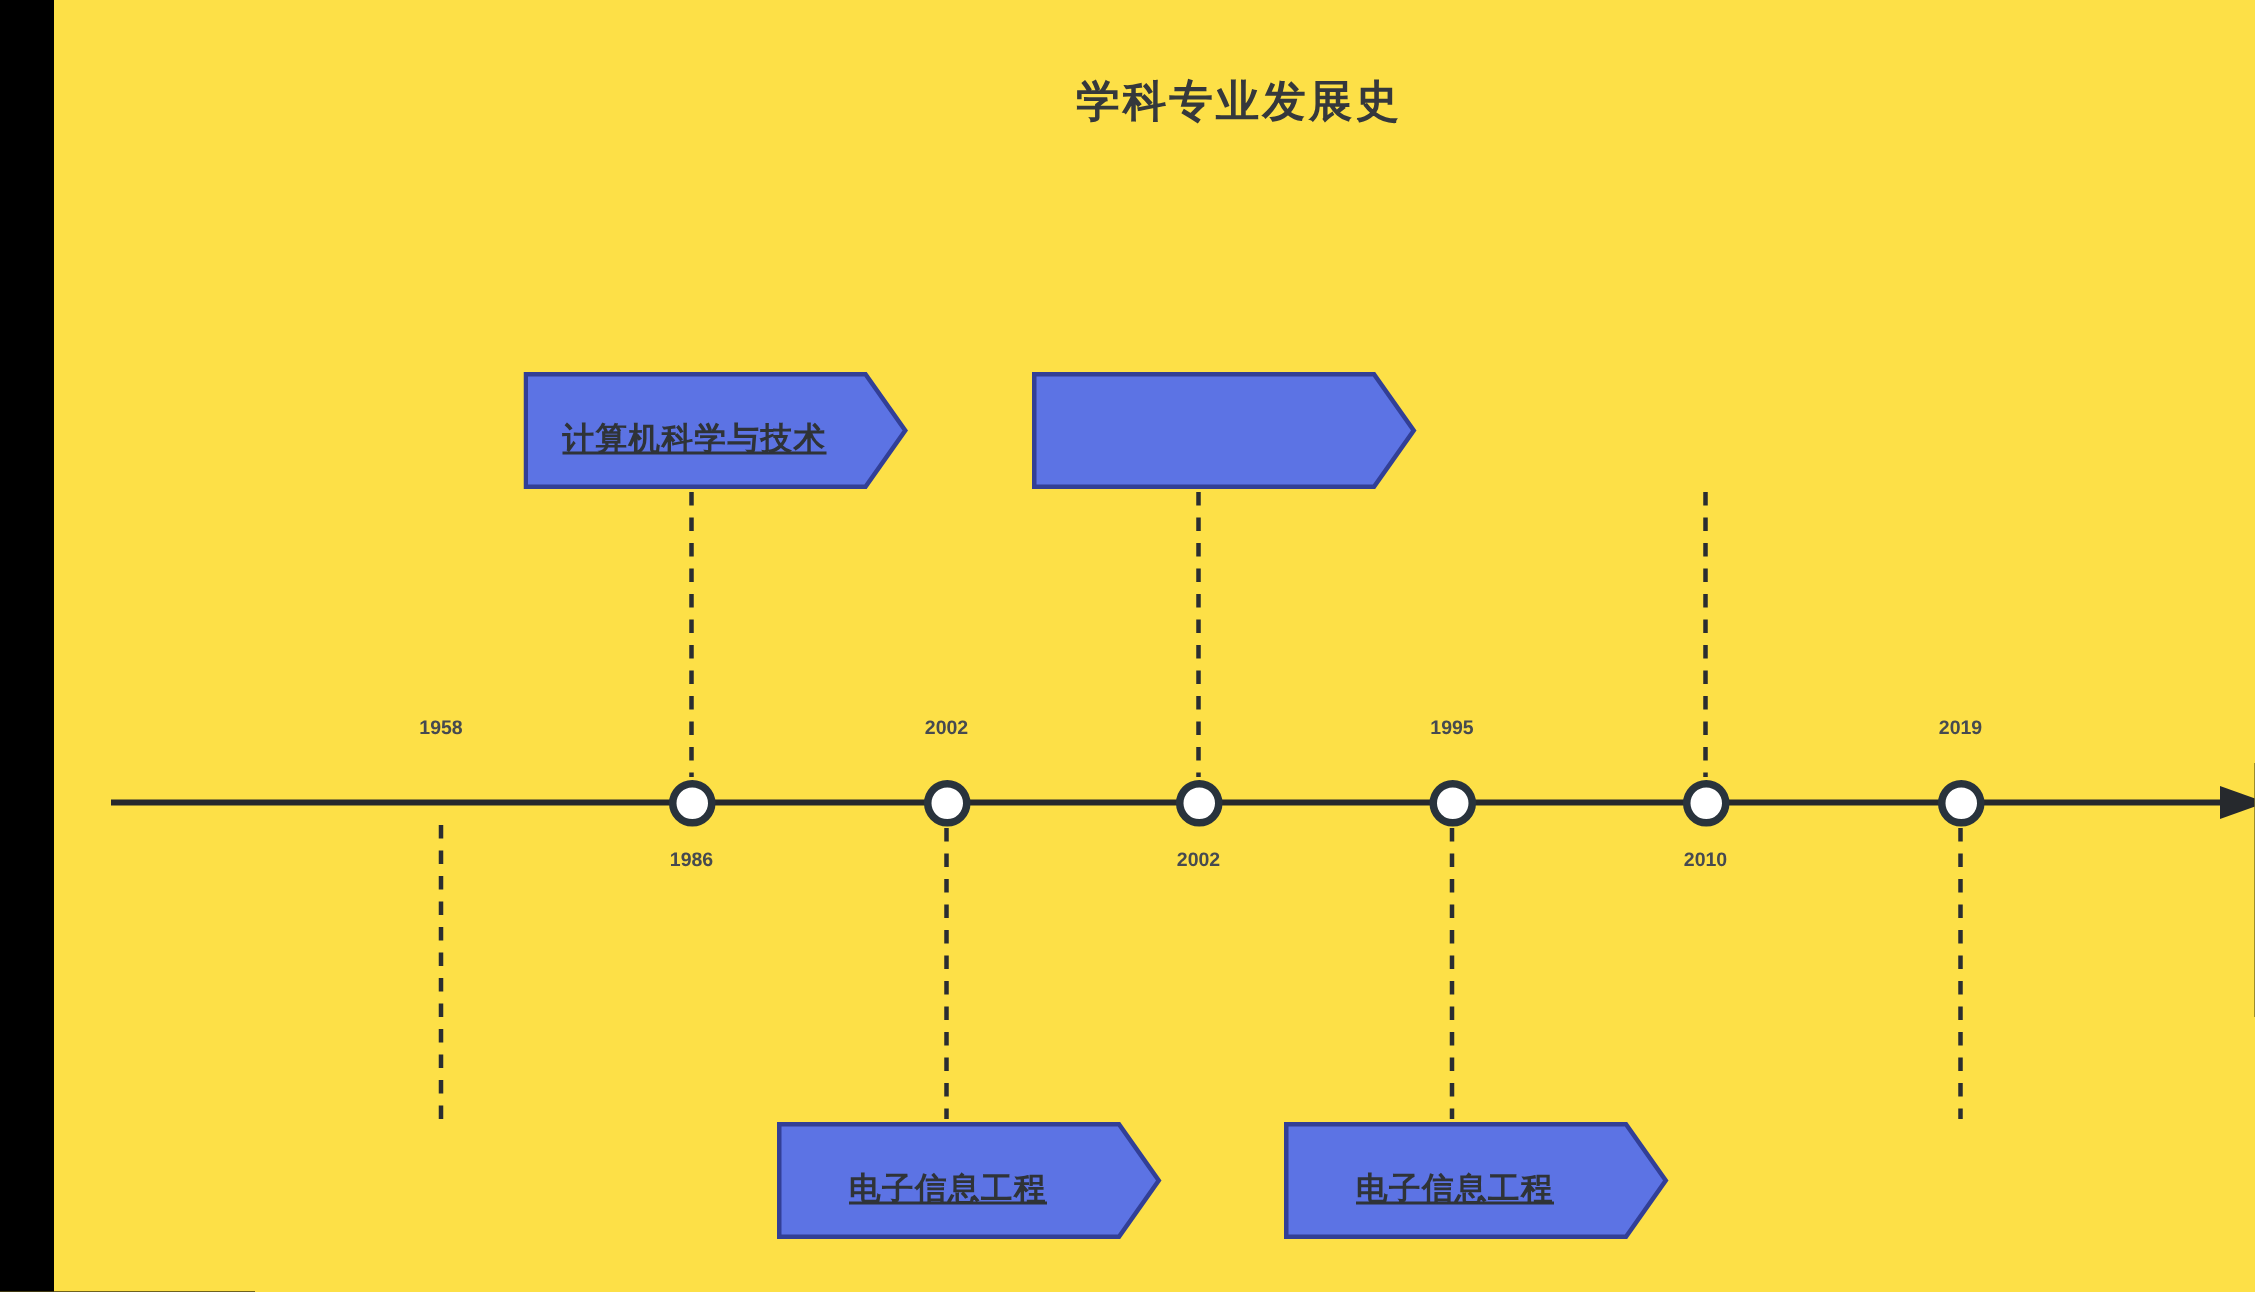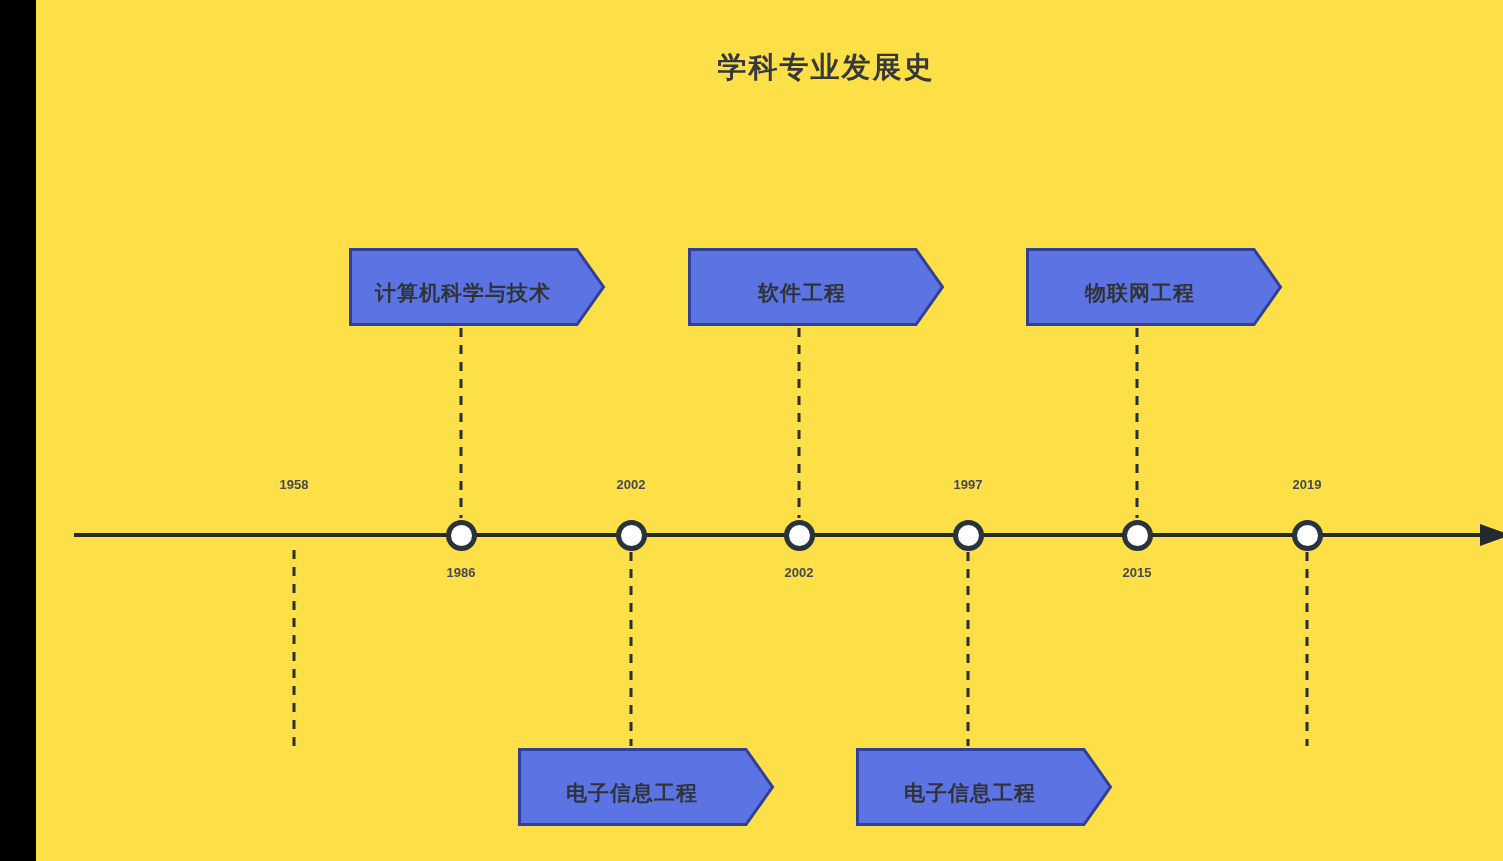--- a/index.html
+++ b/index.html
@@ -58,20 +58,21 @@
     display: flex;
     align-items: center;
     justify-content: center;
     text-align: center;
     font-size: 21px;
     font-weight: 600;
     letter-spacing: 1px;
     color: #2f3337;
     white-space: pre-line;
     line-height: 1.35;
+    text-decoration: underline;
   }
   .event-label.narrow { left: 28px; width: 172px; }
 </style>
 </head>
 <body>
 
 <div class="canvas">
 
   <div class="title">学科专业发展史</div>
 
@@ -90,47 +91,40 @@
 
   <div class="dot" style="left:410px; top:520px;"></div>
   <div class="dot" style="left:580px; top:520px;"></div>
   <div class="dot" style="left:748px; top:520px;"></div>
   <div class="dot" style="left:917px; top:520px;"></div>
   <div class="dot" style="left:1086px; top:520px;"></div>
   <div class="dot" style="left:1256px; top:520px;"></div>
 
   <div class="year" style="left:203px; top:477px;">1958</div>
   <div class="year" style="left:540px; top:477px;">2002</div>
-  <div class="year" style="left:877px; top:477px;">1997</div>
+  <div class="year" style="left:877px; top:477px;">1995</div>
   <div class="year" style="left:1216px; top:477px;">2019</div>
 
   <div class="year" style="left:370px; top:565px;">1986</div>
   <div class="year" style="left:708px; top:565px;">2002</div>
-  <div class="year" style="left:1046px; top:565px;">2015</div>
+  <div class="year" style="left:1046px; top:565px;">2010</div>
 
   <div class="event" style="left:313px; top:248px;">
     <svg viewBox="0 0 257 78">
       <polygon points="1.5,1.5 228,1.5 254.5,39 228,76.5 1.5,76.5" fill="#5c73e4" stroke="#323f96" stroke-width="3"></polygon>
     </svg>
     <div class="event-label">计算机科学与技术</div>
   </div>
 
   <div class="event" style="left:652px; top:248px;">
     <svg viewBox="0 0 257 78">
       <polygon points="1.5,1.5 228,1.5 254.5,39 228,76.5 1.5,76.5" fill="#5c73e4" stroke="#323f96" stroke-width="3"></polygon>
     </svg>
-    <div class="event-label">软件工程</div>
   </div>
 
-  <div class="event" style="left:990px; top:248px;">
-    <svg viewBox="0 0 257 78">
-      <polygon points="1.5,1.5 228,1.5 254.5,39 228,76.5 1.5,76.5" fill="#5c73e4" stroke="#323f96" stroke-width="3"></polygon>
-    </svg>
-    <div class="event-label">物联网工程</div>
-  </div>
 
 
   <div class="event" style="left:482px; top:748px;">
     <svg viewBox="0 0 257 78">
       <polygon points="1.5,1.5 228,1.5 254.5,39 228,76.5 1.5,76.5" fill="#5c73e4" stroke="#323f96" stroke-width="3"></polygon>
     </svg>
     <div class="event-label">电子信息工程</div>
   </div>
 
   <div class="event" style="left:820px; top:748px;padding-left:41px;">

